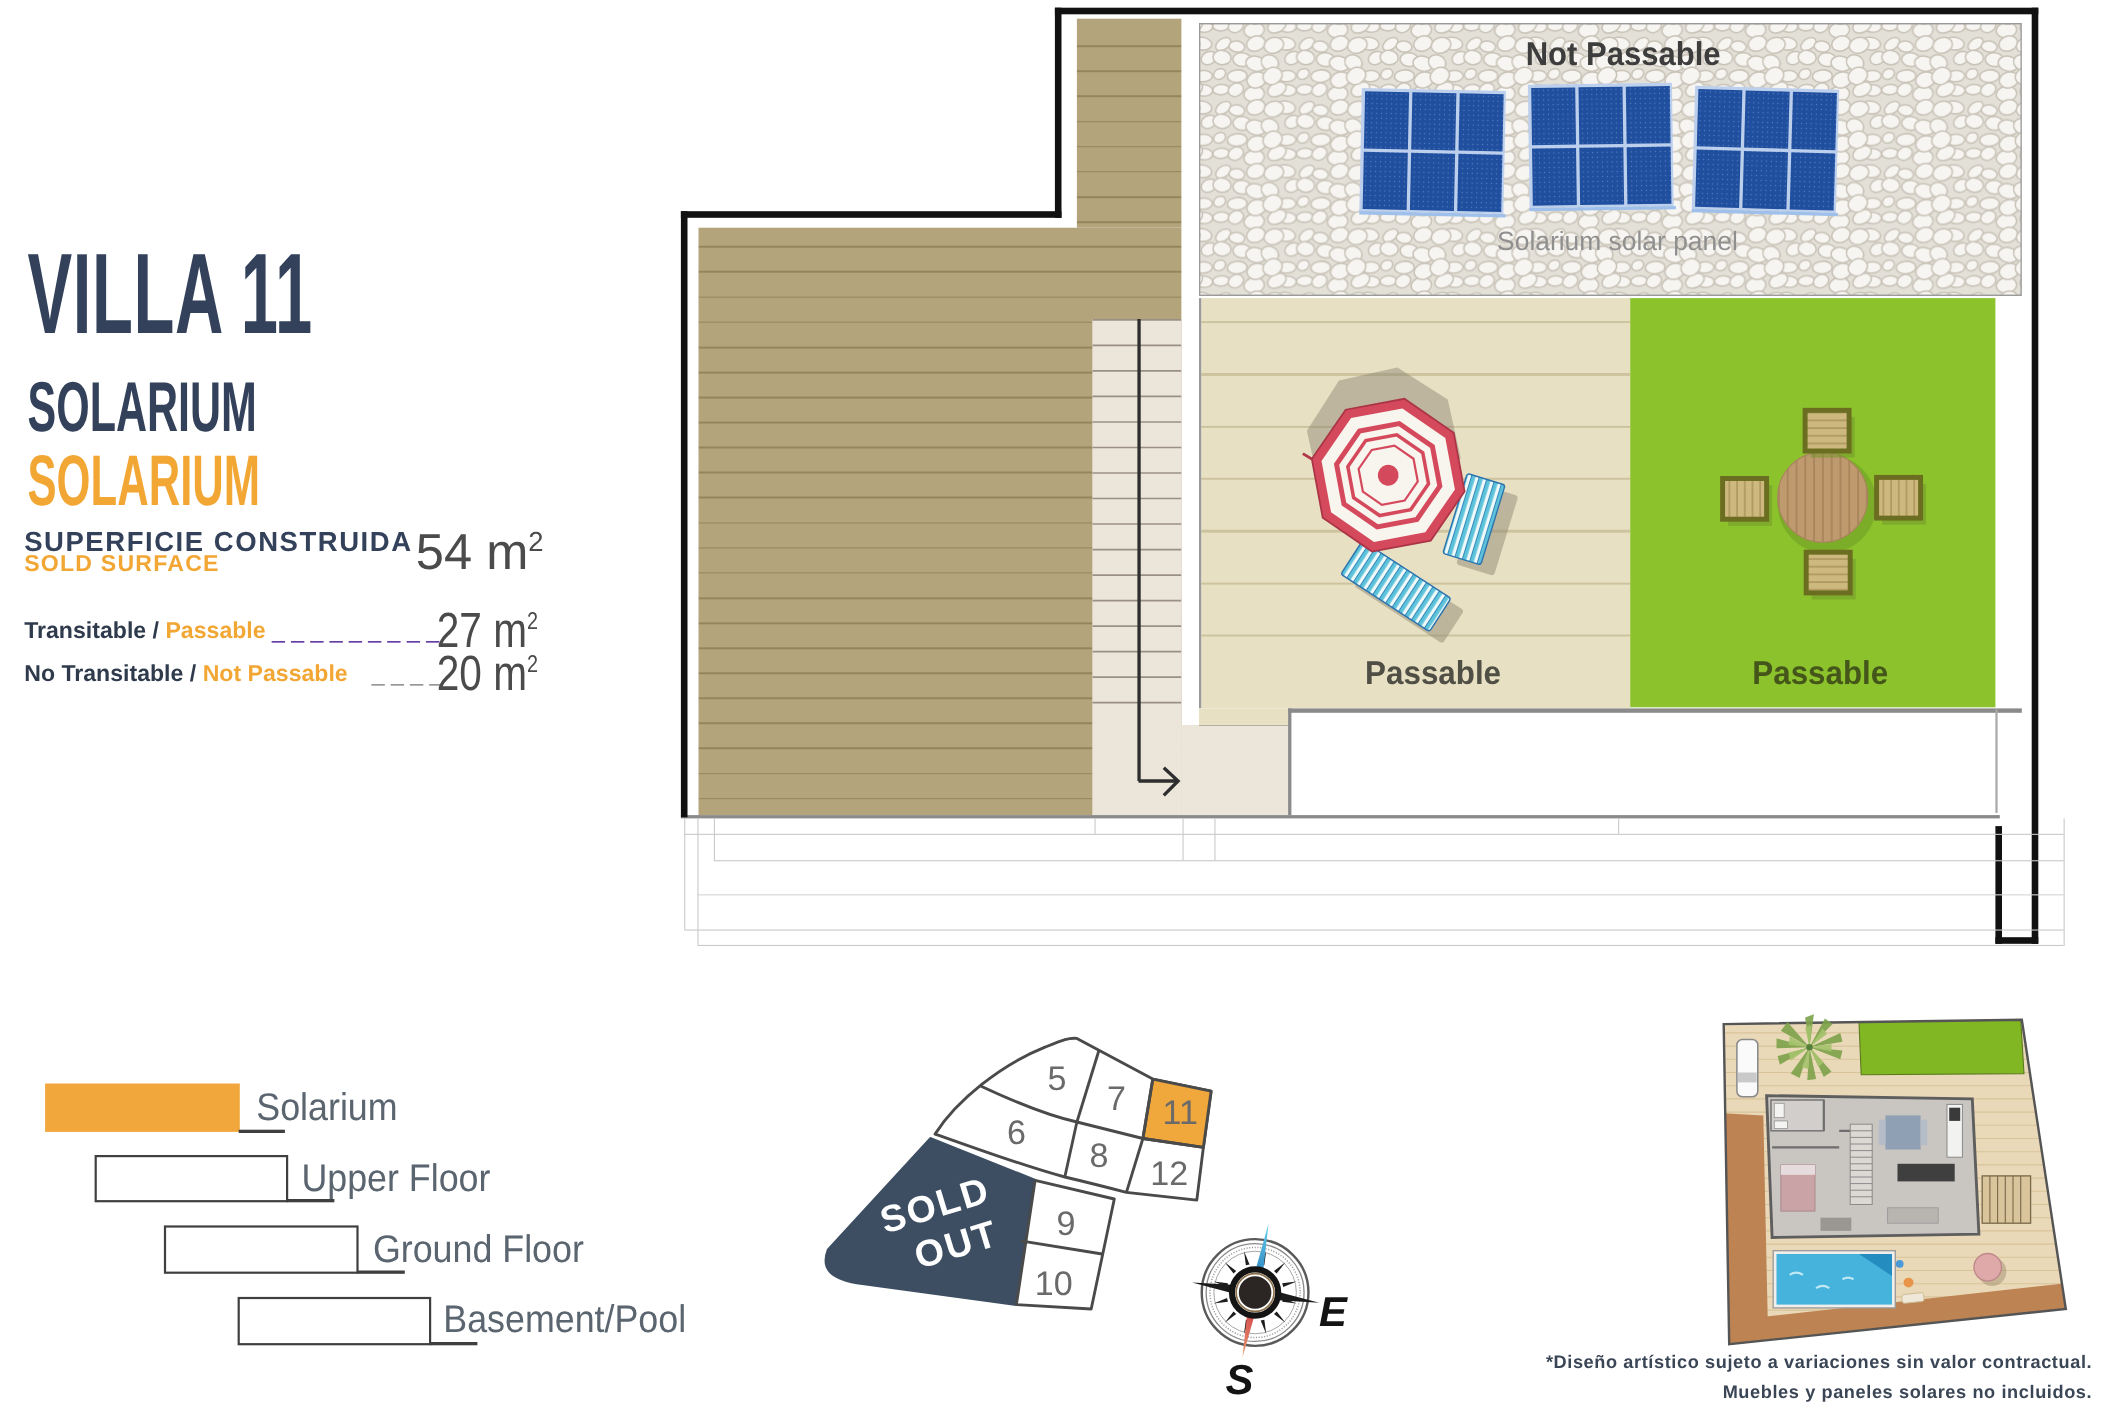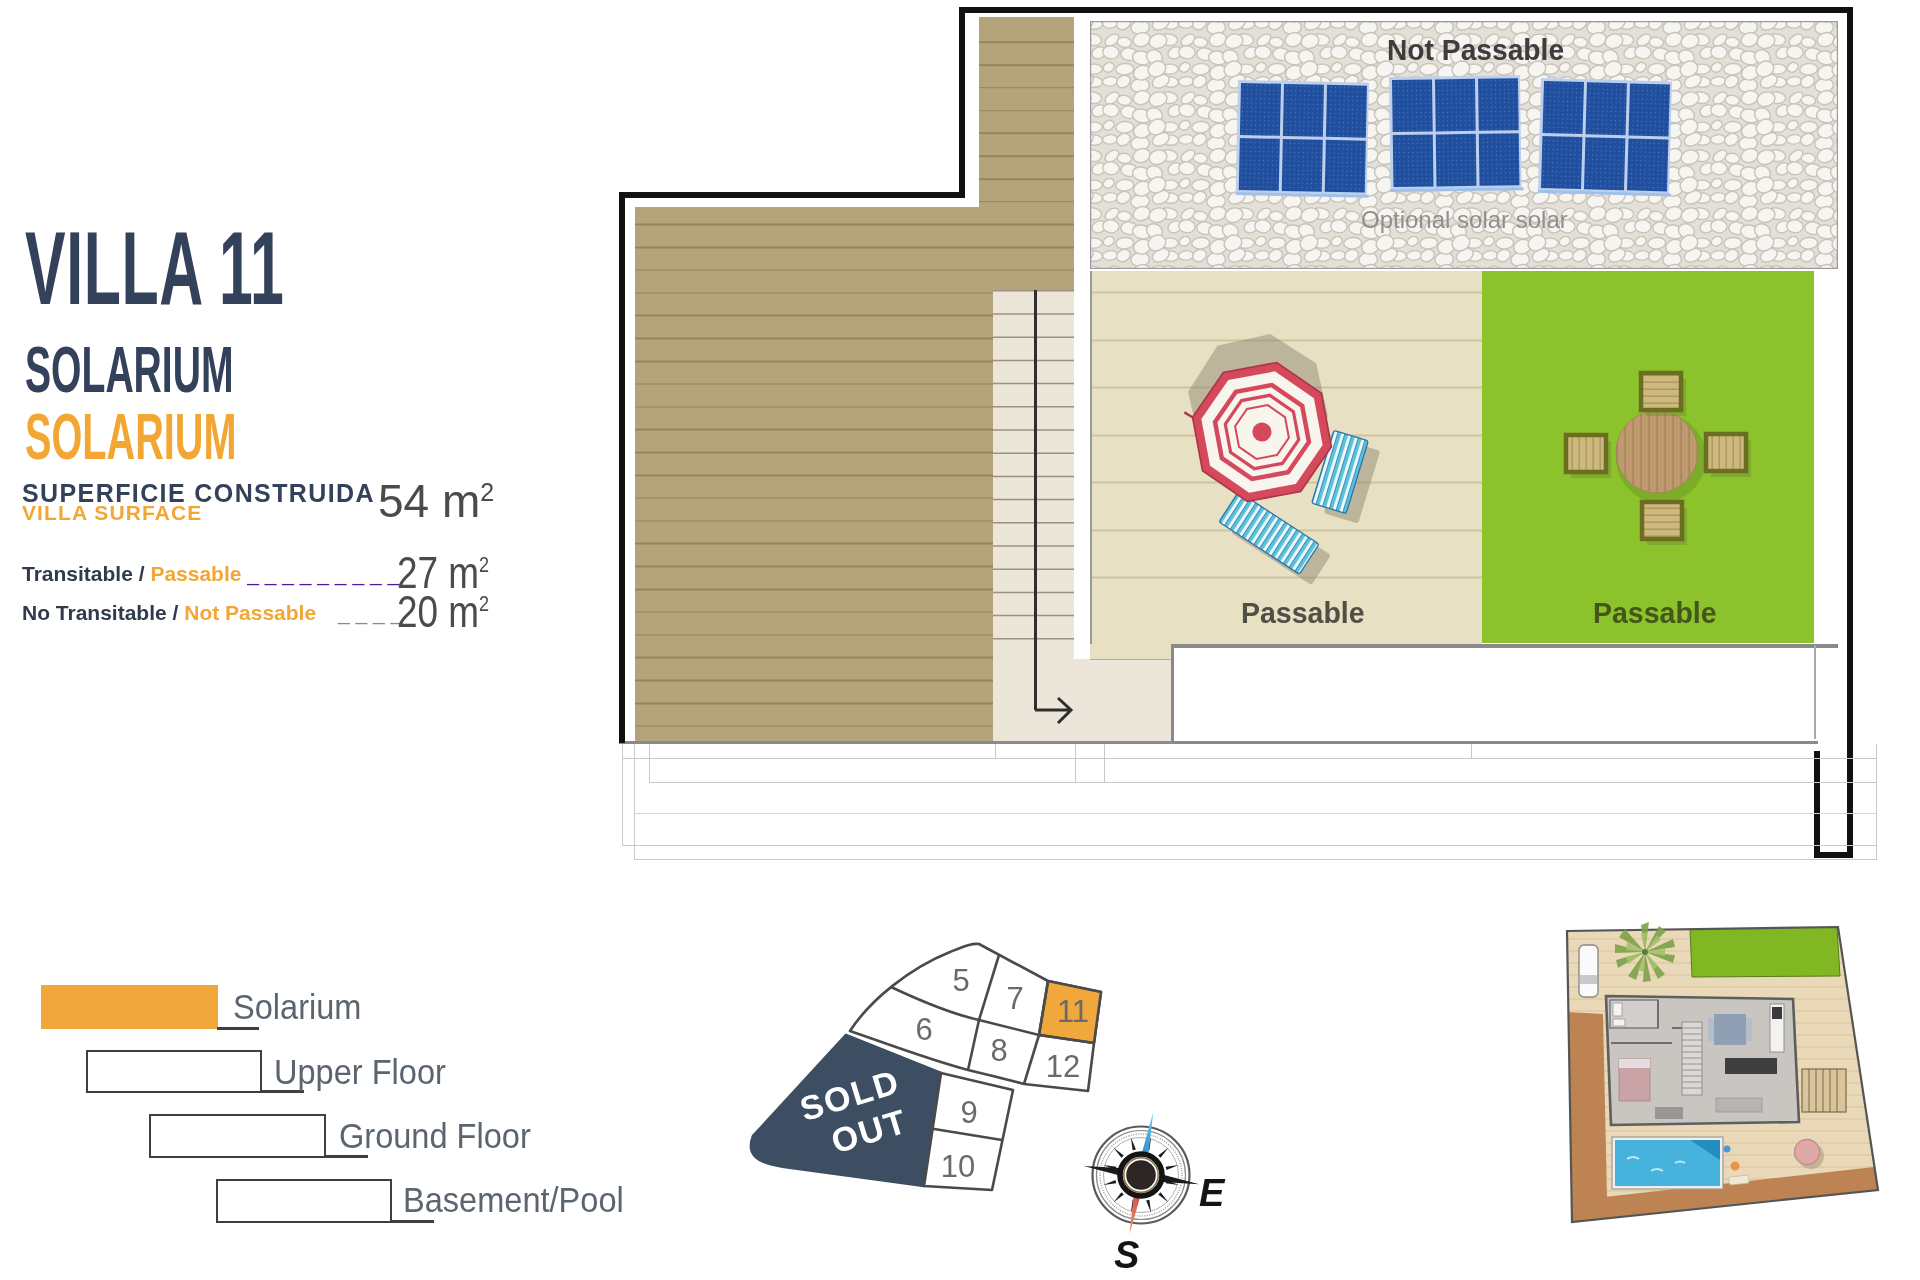--- a/index.html
+++ b/index.html
@@ -16,21 +16,21 @@
 <div class="abs" id="titleblock" style="left:0;top:0;width:560px;height:700px;">
 
   <div class="abs navy" style="left:25px;top:209px;font-size:104px;font-weight:bold;letter-spacing:1px;transform:scaleX(0.585);transform-origin:0 0;white-space:nowrap;">VILLA 11</div>
 
   <div class="abs navy" style="left:25px;top:333px;font-size:64px;font-weight:bold;transform:scaleX(0.611);transform-origin:0 0;white-space:nowrap;">SOLARIUM</div>
 
   <div class="abs orange" style="left:25px;top:399px;font-size:65px;font-weight:bold;transform:scaleX(0.610);transform-origin:0 0;white-space:nowrap;">SOLARIUM</div>
 
   <div class="abs navy" style="left:22px;top:479px;font-size:25px;font-weight:bold;letter-spacing:1.4px;">SUPERFICIE CONSTRUIDA</div>
 
-  <div class="abs orange" style="left:22px;top:501px;font-size:21px;font-weight:bold;letter-spacing:1.1px;">VILLA SURFACE</div>
+  <div class="abs orange" style="left:22px;top:501px;font-size:21px;font-weight:bold;letter-spacing:1.1px;">SOLD SURFACE</div>
 
   <div class="abs" style="left:378px;top:474px;font-size:46px;color:#4b4b4b;">54 m<sup style="font-size:25px;">2</sup></div>
 
   <div class="abs" style="left:22px;top:562px;font-size:21px;color:#2f3b4c;font-weight:bold;">Transitable / <span style="color:#f2a735;">Passable</span><span style="color:#4c1d95;font-weight:normal;">&nbsp;_ _ _ _ _ _ _ _ _</span></div>
 
   <div class="abs" style="left:397px;top:547px;font-size:45px;color:#4b4b4b;transform:scaleX(0.82);transform-origin:0 0;">27 m<sup style="font-size:22px;">2</sup></div>
 
   <div class="abs" style="left:22px;top:601px;font-size:21px;color:#2f3b4c;font-weight:bold;">No Transitable / <span style="color:#f2a735;">Not Passable</span><span style="color:#8a8a8a;font-weight:normal;margin-left:16px;">&nbsp;_ _ _ _</span></div>
 
   <div class="abs" style="left:397px;top:586px;font-size:45px;color:#4b4b4b;transform:scaleX(0.82);transform-origin:0 0;">20 m<sup style="font-size:22px;">2</sup></div>
@@ -145,21 +145,21 @@
       <rect x="86" y="0" width="40" height="52" fill="url(#pvdots)"></rect>
       <rect x="0" y="55" width="40" height="52" fill="url(#pvdots)"></rect>
       <rect x="43" y="55" width="40" height="52" fill="url(#pvdots)"></rect>
       <rect x="86" y="55" width="40" height="52" fill="url(#pvdots)"></rect>
       <rect x="-3" y="109" width="133" height="3" fill="#9ec0ea"></rect>
     </g>
   </svg>
 
   <div class="abs" style="left:1387px;top:33px;font-size:30px;font-weight:bold;color:#3d3d3d;transform:scaleX(0.94);transform-origin:0 0;">Not Passable</div>
 
-  <div class="abs" style="left:1361px;top:206px;font-size:24px;color:#8f8f8f;">Optional solar solar</div>
+  <div class="abs" style="left:1361px;top:206px;font-size:24px;color:#8f8f8f;">Solarium solar panel</div>
 
   <div class="abs" style="left:1090px;top:271px;width:392px;height:373px;background:repeating-linear-gradient(to bottom,#e8e0c3 0 45.5px,#cdc39e 45.5px 47.5px);background-position:0 -24.5px;border-left:2px solid #9a9a9a;box-sizing:border-box;"></div>
 
   <div class="abs" style="left:1090px;top:644px;width:81px;height:15px;background:#e8e0c3;"></div>
 
   <div class="abs" style="left:1241px;top:596px;font-size:30px;font-weight:bold;color:#504f45;transform:scaleX(0.95);transform-origin:0 0;">Passable</div>
 
   <div class="abs" style="left:1482px;top:271px;width:332px;height:372px;background:#8cc32d;"></div>
 
   <div class="abs" style="left:1593px;top:596px;font-size:30px;font-weight:bold;color:#44561a;transform:scaleX(0.95);transform-origin:0 0;">Passable</div>
@@ -484,14 +484,17 @@
   <path d="M72,244 q6,-4 12,0 M96,256 q6,-4 12,0 M120,248 q5,-3 10,0" stroke="#bfe8f4" stroke-width="2" fill="none"></path>
 
   <circle cx="256" cy="241" r="13" fill="#9a8a6a" opacity="0.45"></circle>
   <circle cx="252" cy="237" r="12.5" fill="#dfa9a9" stroke="#c08a8a" stroke-width="1.3"></circle>
 
   <circle cx="180" cy="251" r="4.5" fill="#e8954a"></circle>
   <circle cx="172" cy="234" r="3.5" fill="#4a9ad8"></circle>
   <rect x="174" y="261" width="20" height="8" rx="2" fill="#efe7d8" stroke="#c9b98f" stroke-width="0.8" transform="rotate(-6 184 265)"></rect>
 </svg>
 
-
+<div class="abs" id="caption" style="left:1100px;top:1226px;width:802px;text-align:right;font-size:16.5px;font-weight:bold;color:#3a4656;letter-spacing:0.55px;line-height:27px;">
+*Diseño artístico sujeto a variaciones sin valor contractual.<br>Muebles y paneles solares no incluidos.
 </div>
 
+</div>
+
 </body></html>

